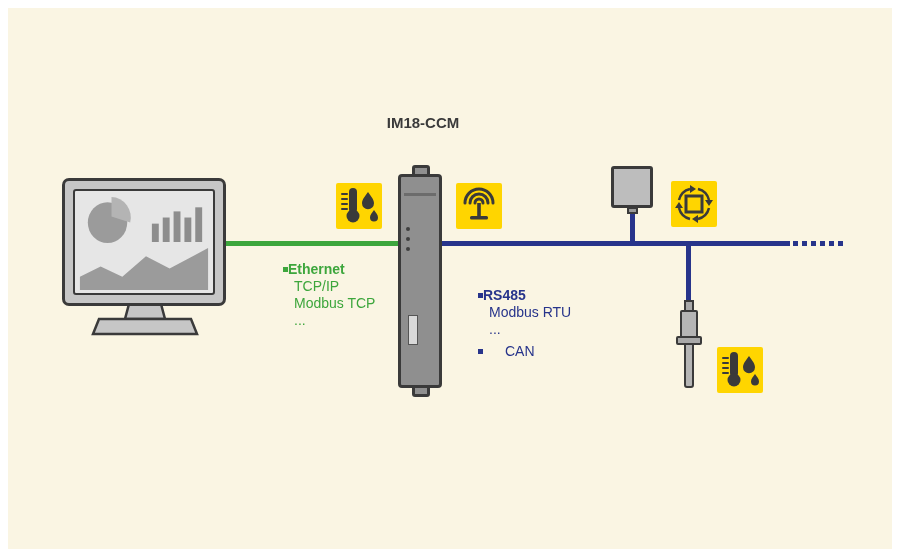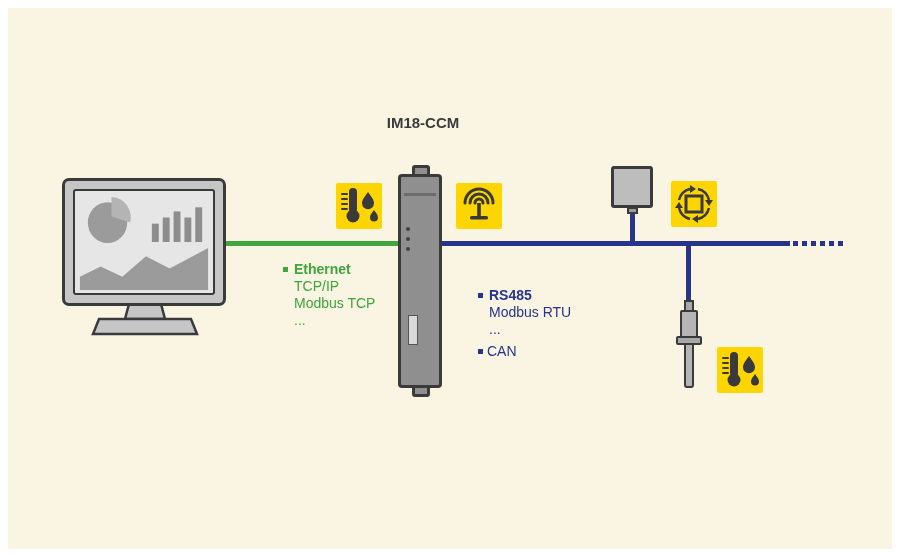--- a/index.html
+++ b/index.html
@@ -59,24 +59,24 @@
                 background:#b5b5b5; border:2.5px solid #3a3a3a; border-radius:2px; z-index:4; }
   .probe-flange{ position:absolute; left:676px; top:336px; width:26px; height:9px;
                 background:#a9a9a9; border:2.5px solid #3a3a3a; border-radius:2px; z-index:5; }
   .probe-shaft { position:absolute; left:684px; top:343px; width:10px; height:45px;
                 background:#b5b5b5; border:2.5px solid #3a3a3a; border-radius:0 0 3px 3px; z-index:4; }
 
   
   .label-block { position:absolute; font-size:14px; line-height:17px; z-index:5; }
   .ethernet-block { left:283px; top:261px; color:#3DA63C; }
   .fieldbus-block { left:478px; top:261px; color:#27348B;margin-top:26px; }
-  .lb-heading { display:flex; align-items:center; gap:6px; font-weight:700; }
+  .lb-heading { display:flex; align-items:center; font-weight:700; }
   .bullet { width:5px; height:5px; background:currentColor; flex:0 0 auto; }
   .lb-line { padding-left:11px; }
-  .lb-row { display:flex; align-items:center; gap:4px; margin-top:5px; }
+  .lb-row { display:flex; align-items:center; gap:22px; margin-top:5px; }
 </style>
 </head>
 <body>
 
 <div class="stage">
   <div class="paper"></div>
 
   <div class="line ethernet-line"></div>
   <div class="line fieldbus-line"></div>
   <div class="line fieldbus-dashed"></div>

